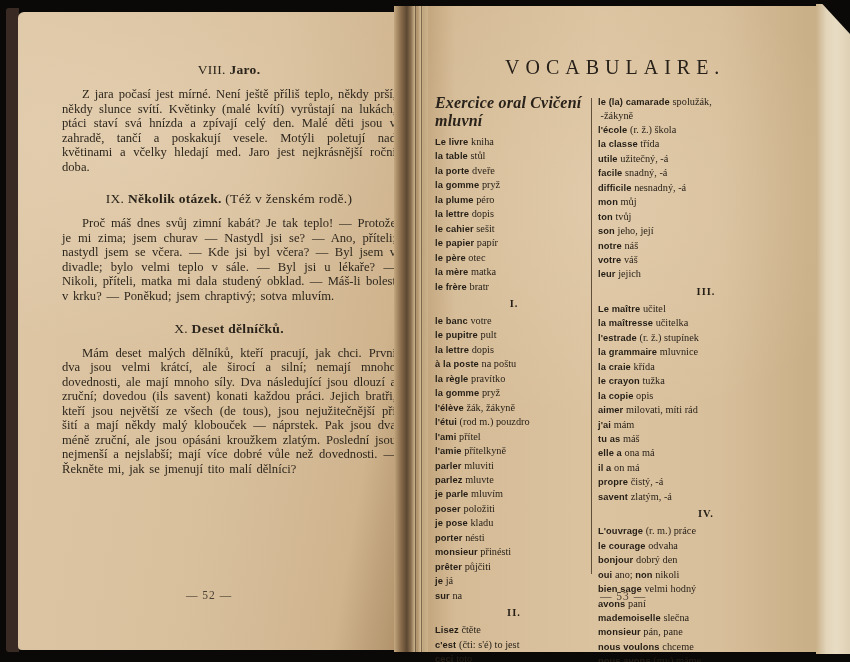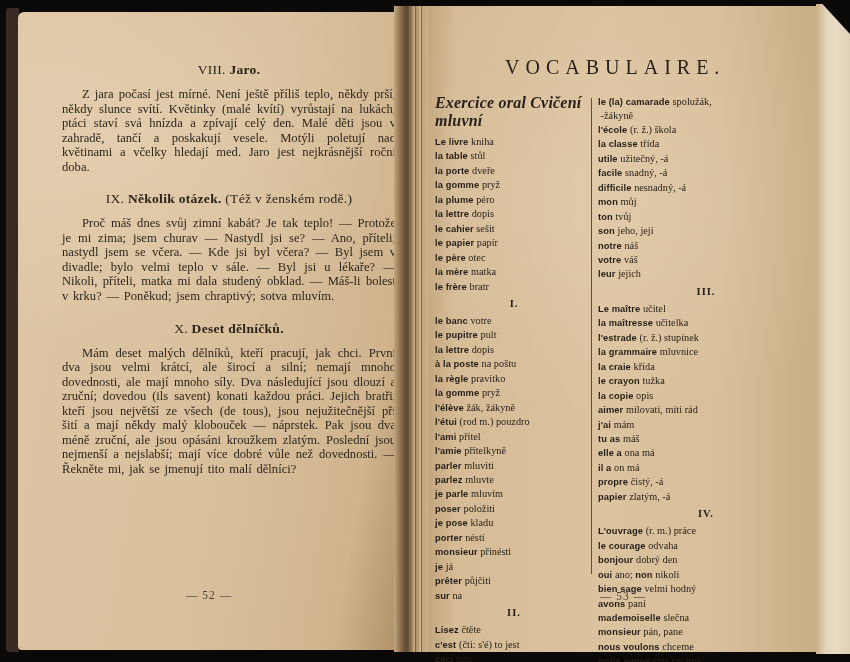--- a/index.html
+++ b/index.html
@@ -118,22 +118,22 @@
           <div class="vocab-entry"><span class="fr">l'étui </span><span class="cs">(rod m.) pouzdro </span></div>
           <div class="vocab-entry"><span class="fr">l'ami </span><span class="cs">přítel </span></div>
           <div class="vocab-entry"><span class="fr">l'amie </span><span class="cs">přítelkyně </span></div>
           <div class="vocab-entry"><span class="fr">parler </span><span class="cs">mluviti </span></div>
           <div class="vocab-entry"><span class="fr">parlez </span><span class="cs">mluvte </span></div>
           <div class="vocab-entry"><span class="fr">je parle </span><span class="cs">mluvím </span></div>
           <div class="vocab-entry"><span class="fr">poser </span><span class="cs">položiti </span></div>
           <div class="vocab-entry"><span class="fr">je pose </span><span class="cs">kladu </span></div>
           <div class="vocab-entry"><span class="fr">porter </span><span class="cs">nésti </span></div>
           <div class="vocab-entry"><span class="fr">monsieur </span><span class="cs">přinésti </span></div>
+          <div class="vocab-entry"><span class="fr">prêter </span><span class="cs">půjčiti </span></div>
           <div class="vocab-entry"><span class="fr">je </span><span class="cs">já </span></div>
-          <div class="vocab-entry"><span class="fr">prêter </span><span class="cs">půjčiti </span></div>
           <div class="vocab-entry"><span class="fr">sur </span><span class="cs">na </span></div>
           <div class="vocab-group-label">II.</div>
           <div class="vocab-entry"><span class="fr">Lisez </span><span class="cs">čtěte </span></div>
           <div class="vocab-entry"><span class="fr">c'est </span><span class="cs">(čti: s'é) to jest </span></div>
           <div class="vocab-entry"><span class="fr">ceci </span><span class="cs">toto </span></div>
           <div class="vocab-entry"><span class="fr">français </span><span class="cs">francouzský </span></div>
           <div class="vocab-entry"><span class="fr">la leçon </span><span class="cs">hodina vyučovací </span></div>
         </div>
     </div>
 
@@ -160,21 +160,21 @@
           <div class="vocab-entry"><span class="fr">la grammaire </span><span class="cs">mluvnice </span></div>
           <div class="vocab-entry"><span class="fr">la craie </span><span class="cs">křída </span></div>
           <div class="vocab-entry"><span class="fr">le crayon </span><span class="cs">tužka </span></div>
           <div class="vocab-entry"><span class="fr">la copie </span><span class="cs">opis </span></div>
           <div class="vocab-entry"><span class="fr">aimer </span><span class="cs">milovati, míti rád </span></div>
           <div class="vocab-entry"><span class="fr">j'ai </span><span class="cs">mám </span></div>
           <div class="vocab-entry"><span class="fr">tu as </span><span class="cs">máš </span></div>
           <div class="vocab-entry"><span class="fr">elle a </span><span class="cs">ona má </span></div>
           <div class="vocab-entry"><span class="fr">il a </span><span class="cs">on má </span></div>
           <div class="vocab-entry"><span class="fr">propre </span><span class="cs">čistý, -á </span></div>
-          <div class="vocab-entry"><span class="fr">papier </span><span class="cs">zlatým, -á </span></div>
+          <div class="vocab-entry"><span class="fr">savent </span><span class="cs">zlatým, -á </span></div>
           <div class="vocab-group-label">IV.</div>
           <div class="vocab-entry"><span class="fr">L'ouvrage </span><span class="cs">(r. m.) práce </span></div>
           <div class="vocab-entry"><span class="fr">le courage </span><span class="cs">odvaha </span></div>
           <div class="vocab-entry"><span class="fr">bonjour </span><span class="cs">dobrý den </span></div>
           <div class="vocab-entry"><span class="fr">oui </span><span class="cs">ano; </span><span class="fr">non </span><span class="cs">nikoli </span></div>
           <div class="vocab-entry"><span class="fr">bien sage </span><span class="cs">velmi hodný </span></div>
           <div class="vocab-entry"><span class="fr">avons </span><span class="cs">paní </span></div>
           <div class="vocab-entry"><span class="fr">mademoiselle </span><span class="cs">slečna </span></div>
           <div class="vocab-entry"><span class="fr">monsieur </span><span class="cs">pán, pane </span></div>
           <div class="vocab-entry"><span class="fr">nous voulons </span><span class="cs">chceme </span></div>

